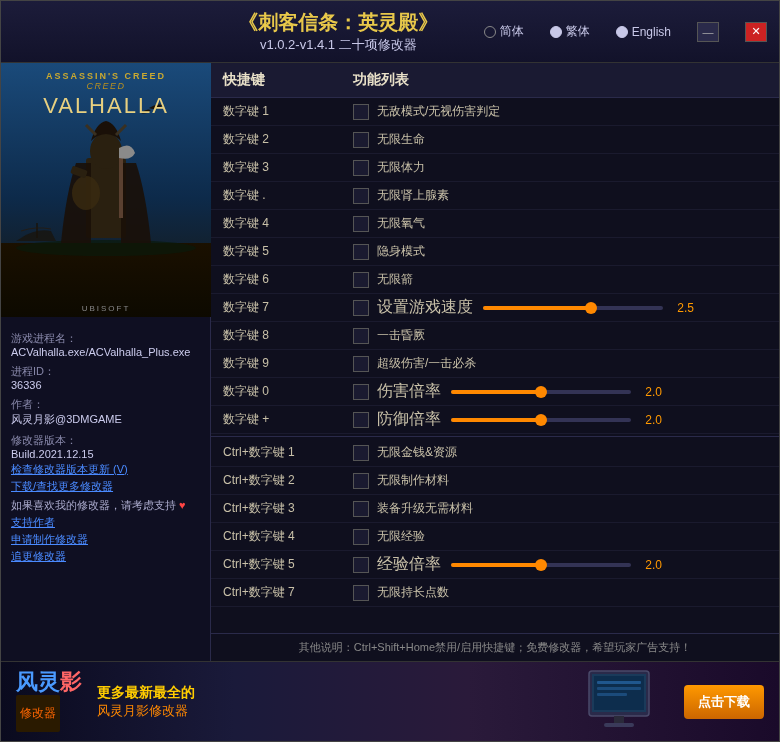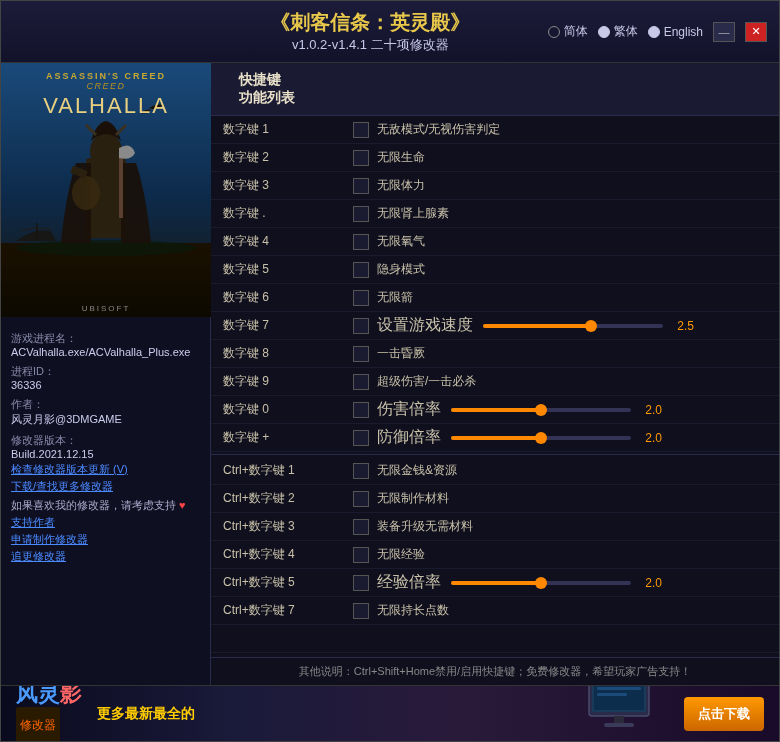--- a/index.html
+++ b/index.html
@@ -46,21 +46,21 @@
 
     .title-sub {
       color: #c8c8e8;
       font-size: 13px;
       display: block;
     }
 
     .lang-controls {
       display: flex;
       align-items: center;
-      gap: 10px;
+      gap: 26px;
     }
 
     .lang-option {
       display: flex;
       align-items: center;
       gap: 4px;
       color: #c8c8e8;
       font-size: 12px;
       cursor: pointer;
     }
@@ -173,23 +173,22 @@
     .right-panel {
       flex: 1;
       display: flex;
       flex-direction: column;
       background: #0f0f1e;
     }
 
     .feature-header {
       display: flex;
       background: #1a1a32;
-      padding: 8px 28px;
+      padding: 8px 12px;
       border-bottom: 1px solid #2a2a4a;
-      flex-direction: column;
     }
 
     .header-hotkey {
       width: 130px;
       color: #e8e0c8;
       font-size: 14px;
       font-weight: bold;
     }
 
     .header-feature {
@@ -286,21 +285,21 @@
       padding: 6px 12px;
       border-top: 1px solid #2a2a4a;
       color: #888888;
       font-size: 11px;
       text-align: center;
     }
 
     
     .banner {
       background: linear-gradient(90deg, #0a0a1e 0%, #1a1a3a 30%, #2a1a3a 60%, #1a0a2a 100%);
-      height: 56px;
+      height: 80px;
       display: flex;
       align-items: center;
       justify-content: space-between;
       padding: 0 15px;
       border-top: 1px solid #333;
       position: relative;
       overflow: hidden;
     }
 
     .banner-logo-area {
@@ -625,20 +624,21 @@
 
   <div class="banner">
     <div class="banner-logo-area">
       <div class="banner-logo-text">
         <span style="color:#4a9aff;">风灵</span><span style="color:#ff6666;">影</span>
       </div>
       <div class="banner-logo-sub">修改器</div>
     </div>
     <div class="banner-text-area">
       <div class="banner-line1">更多最新最全的</div>
+      <div class="banner-line2">风灵月影修改器</div>
     </div>
 
     <svg class="banner-device" viewBox="0 0 90 75">
 
       <rect x="10" y="5" width="60" height="45" rx="3" fill="#2a2a4a" stroke="#4a4a6a" stroke-width="1.5"></rect>
       <rect x="13" y="8" width="54" height="38" fill="#1a3a5a"></rect>
 
       <rect x="15" y="10" width="50" height="34" fill="#0a2a4a" opacity="0.8"></rect>
 
       <rect x="18" y="15" width="44" height="3" fill="#2a6aaa" rx="1" opacity="0.7"></rect>

